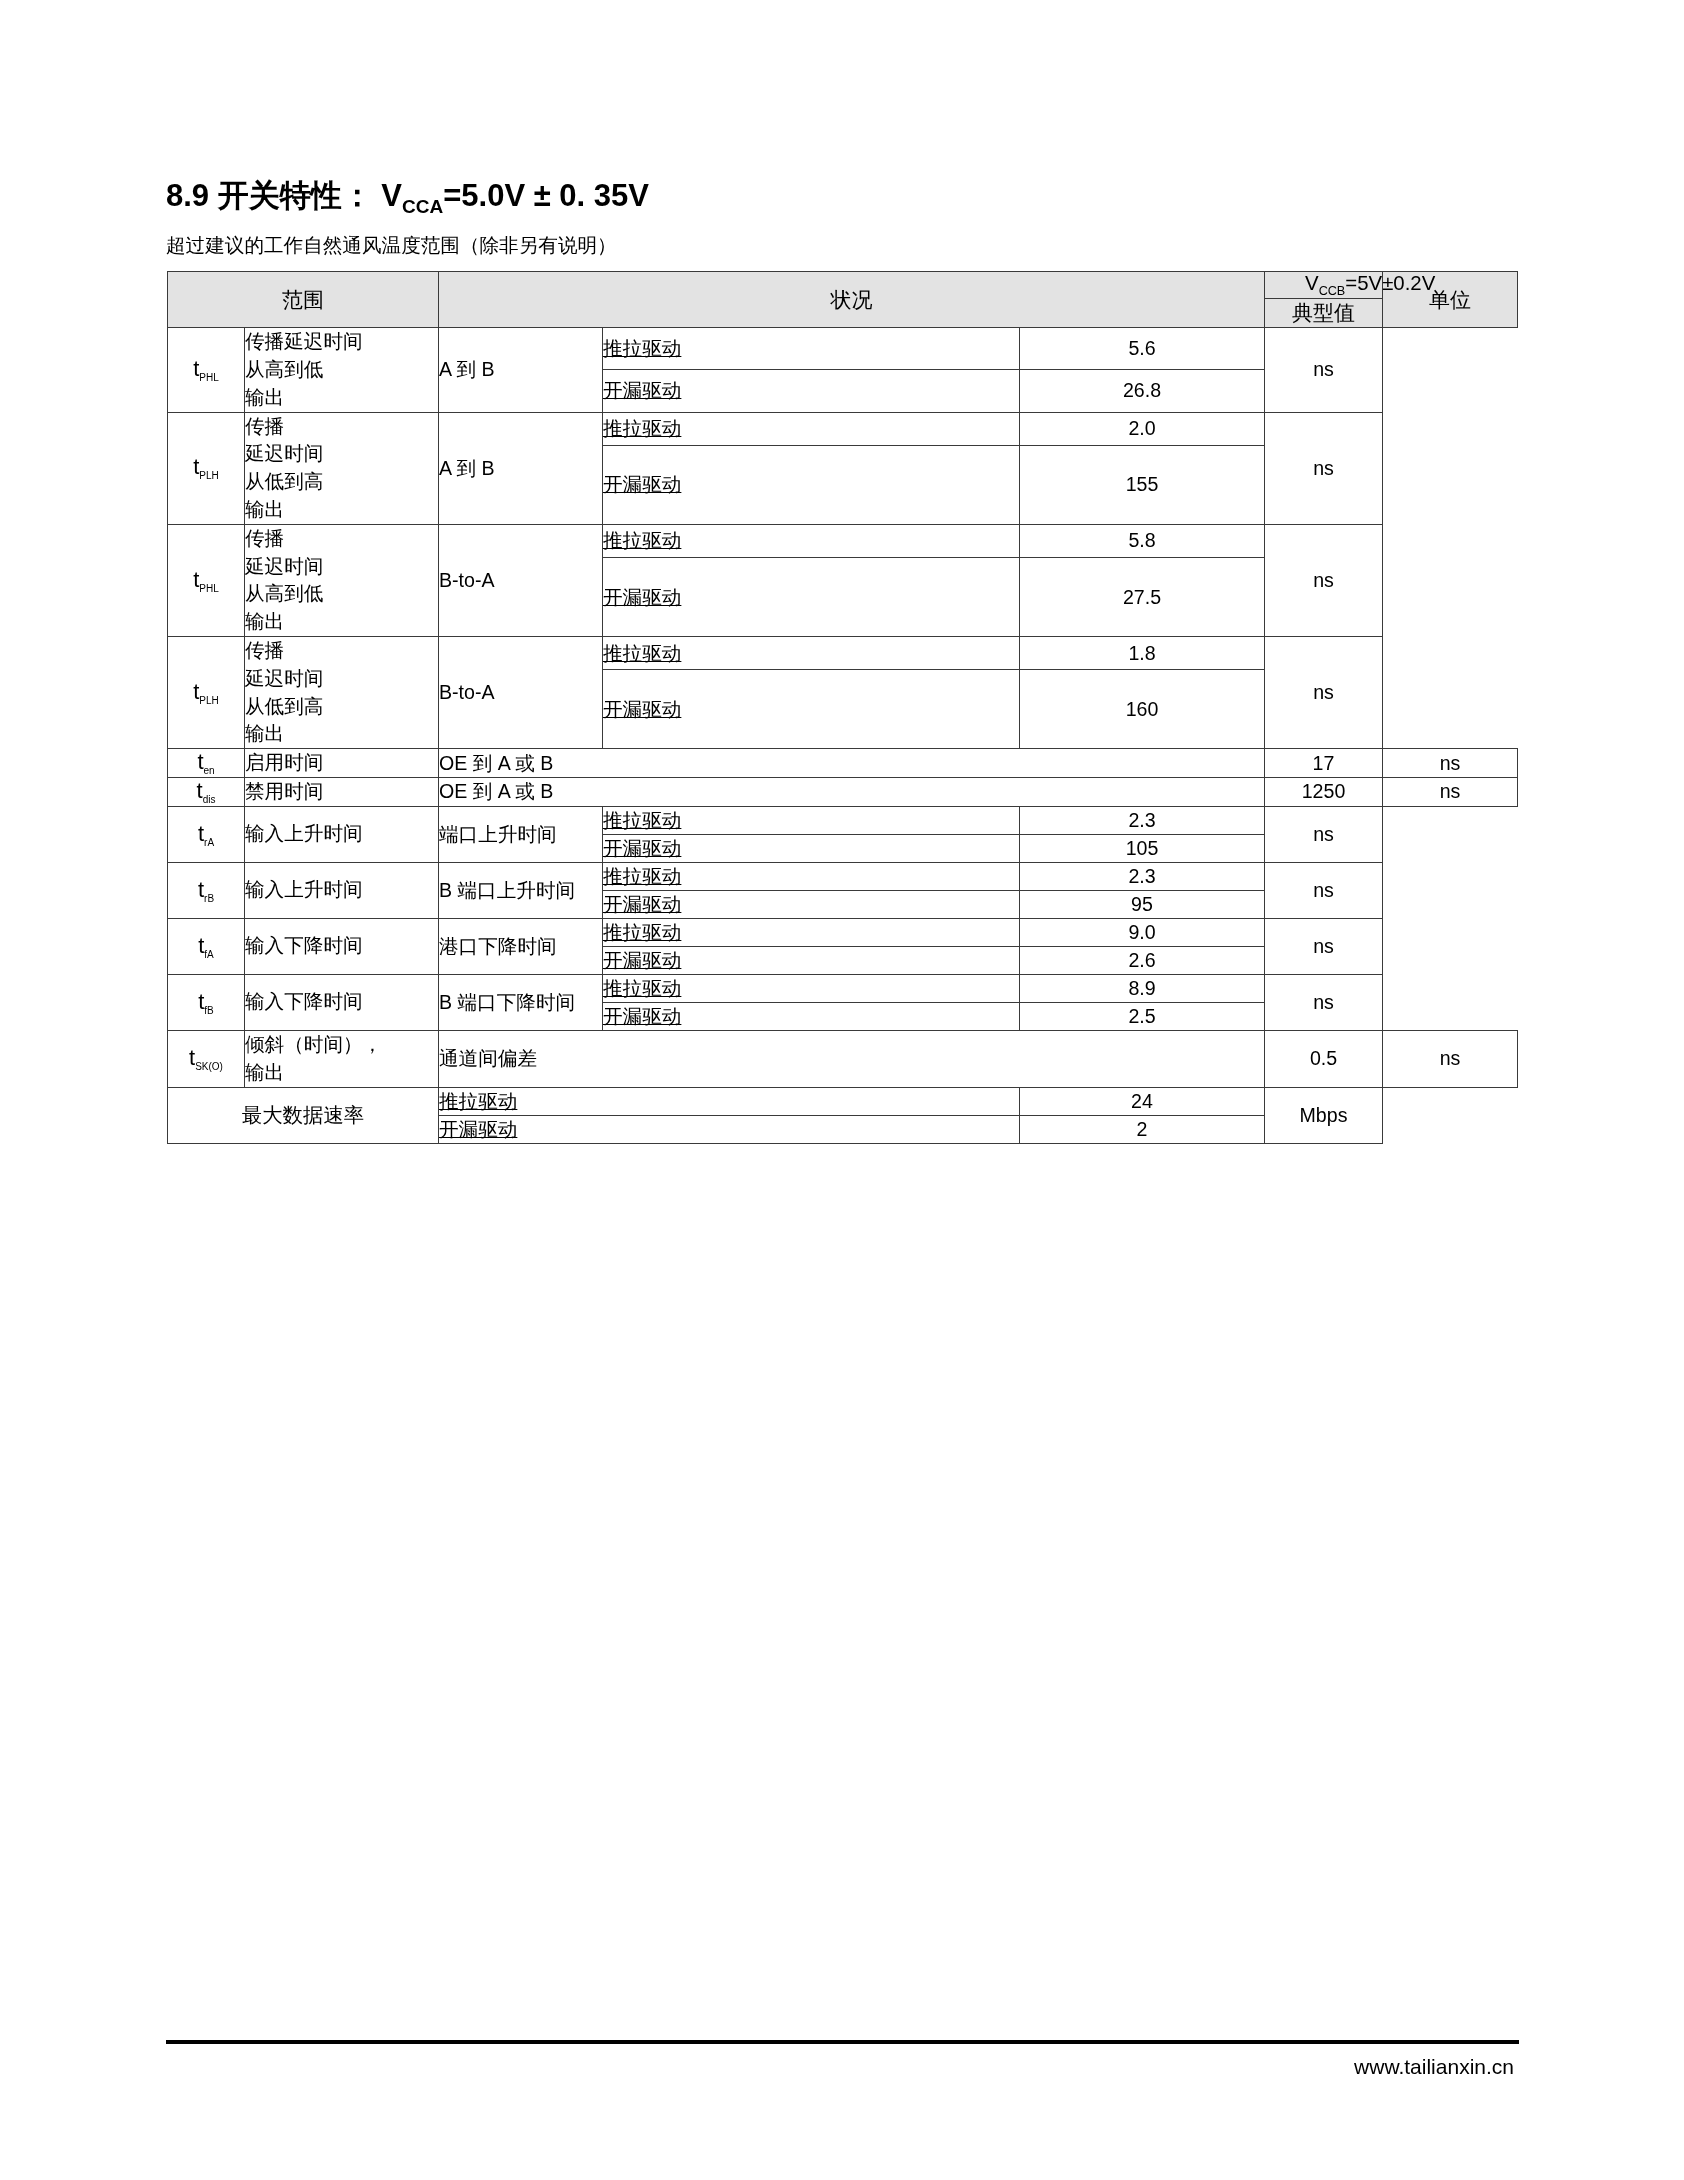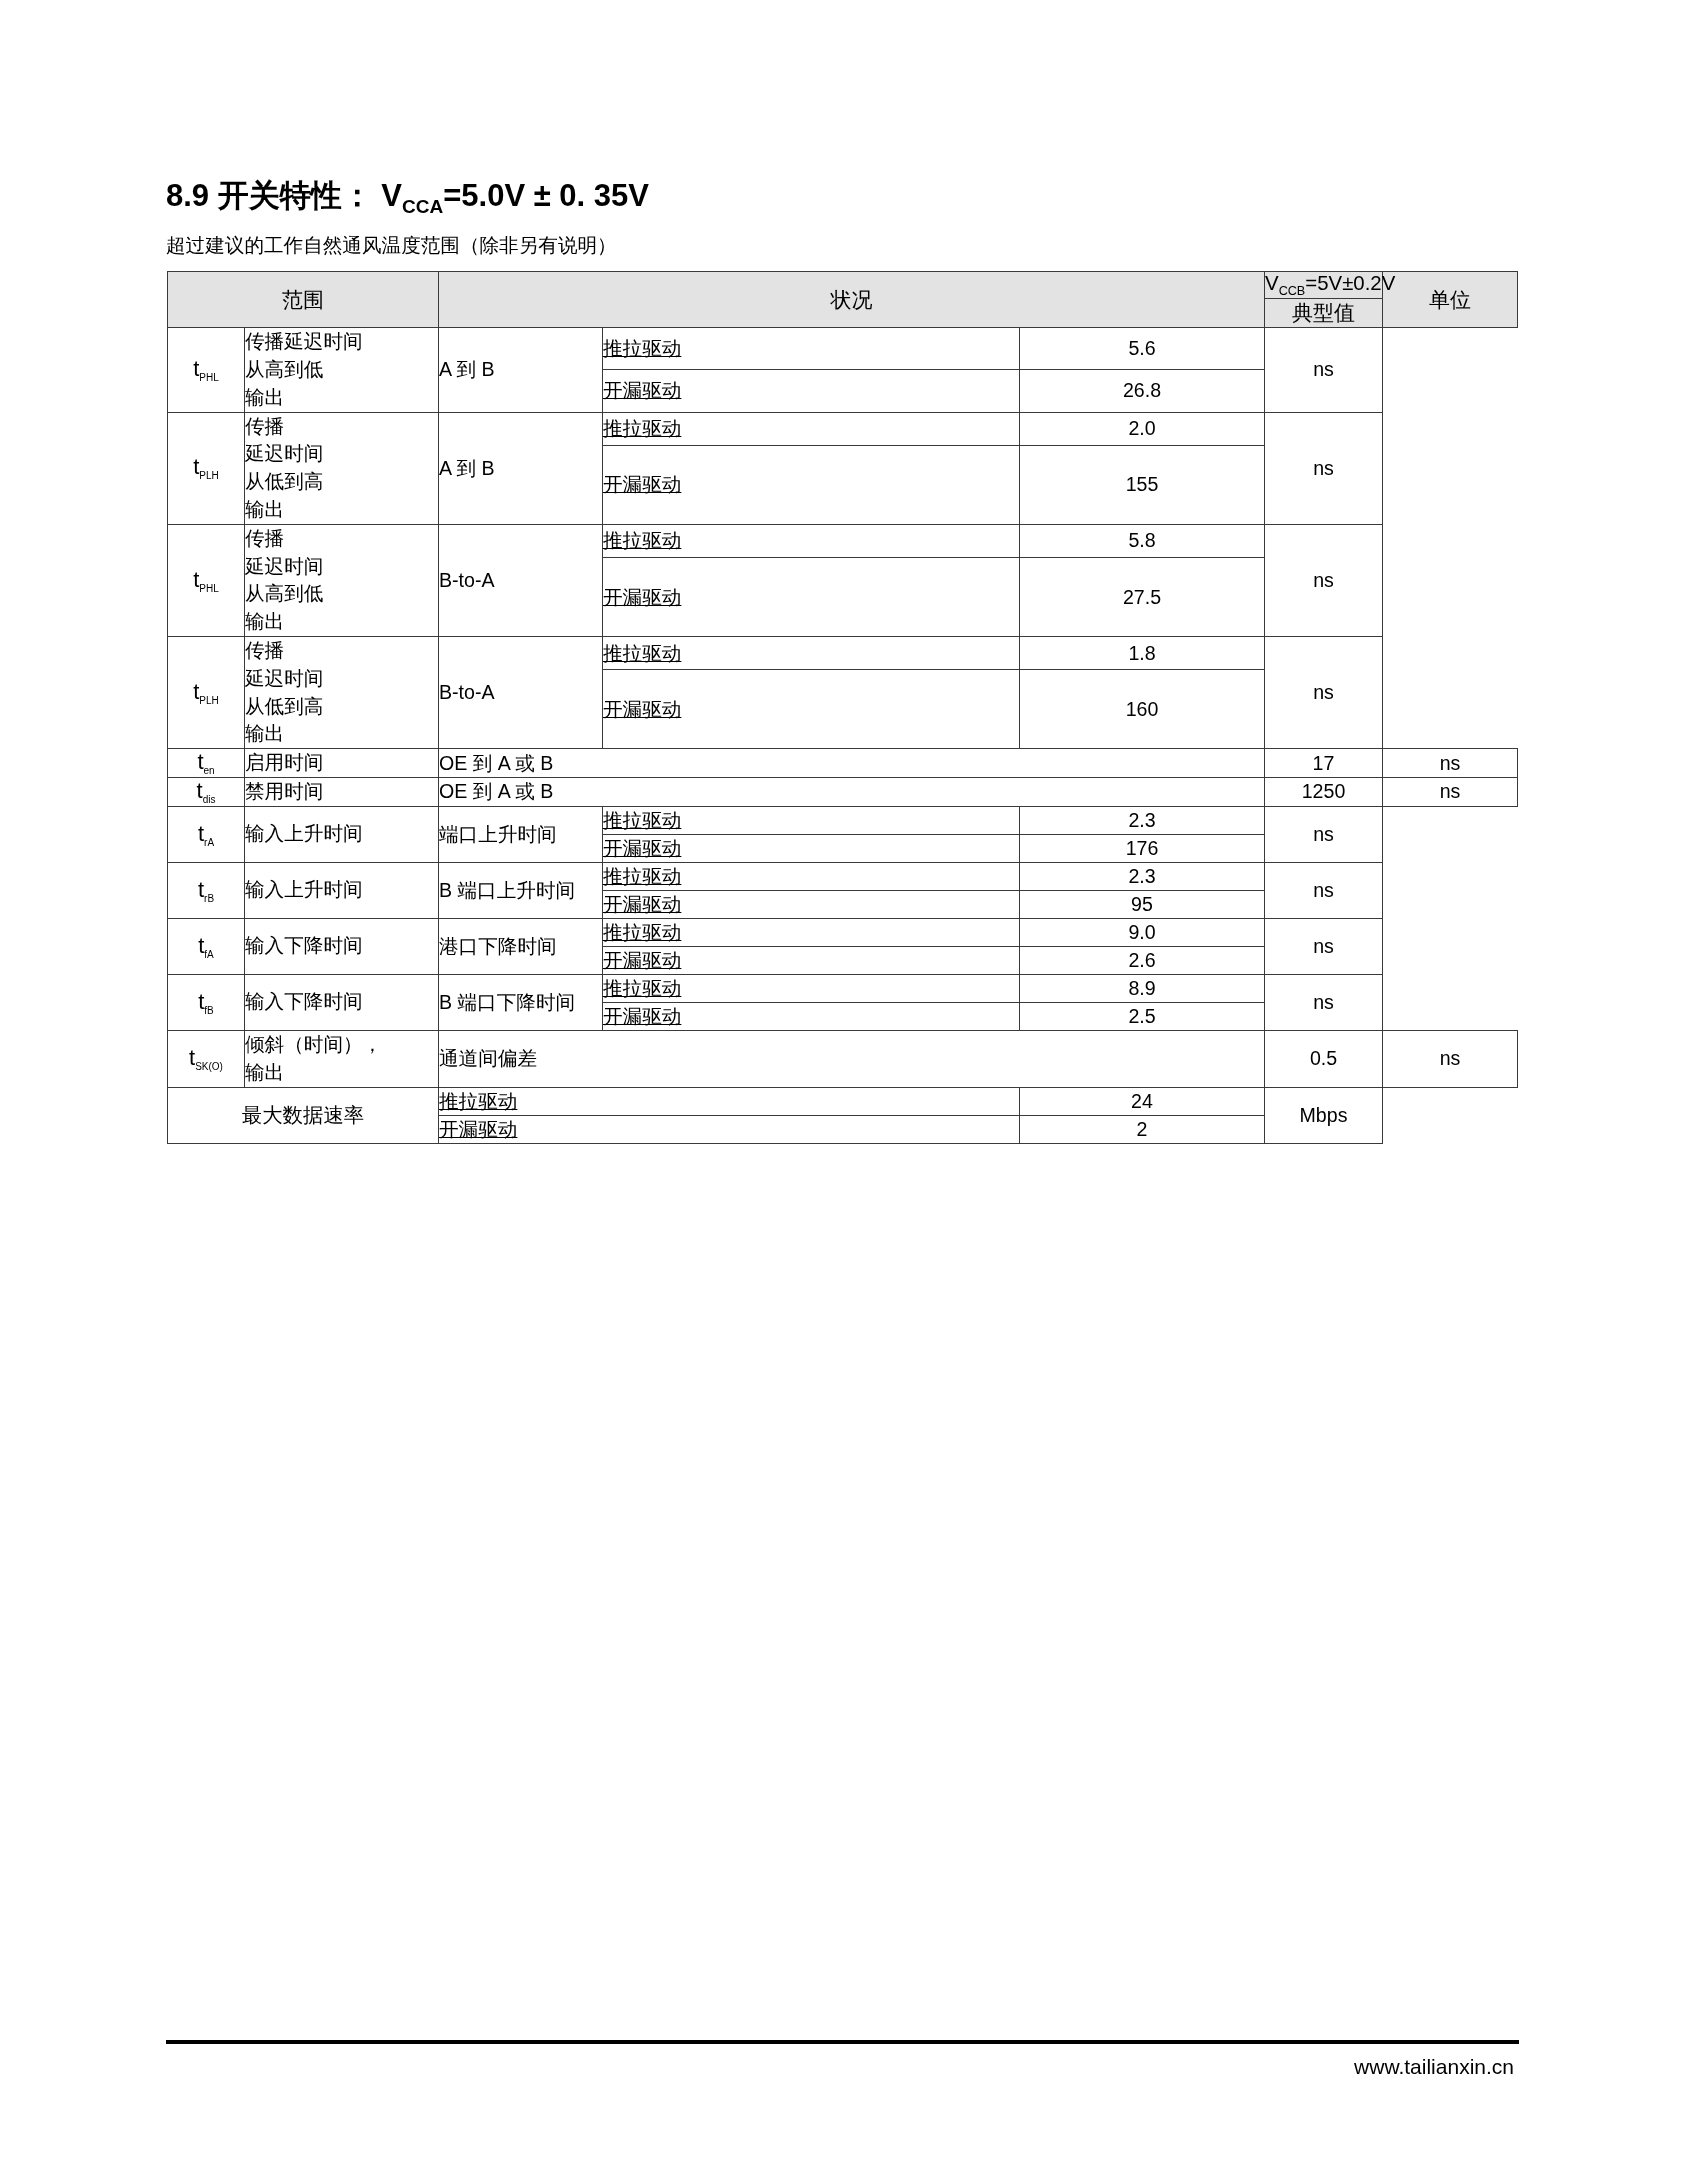--- a/index.html
+++ b/index.html
@@ -83,20 +83,21 @@
     font-weight: normal;
   }
   .hdr td {
     background: #e3e3e3;
     text-align: center;
     font-weight: bold;
     font-size: 21px;
   }
   .hdr td.small {
     font-size: 20.4px;
+    padding-left: 40px;
   }
   .cellpad {
     padding: 6.8px 10.2px;
   }
   .c-center { text-align: center; }
   .sym {
     text-align: center;
     font-size: 22px;
   }
   .sym sub {
@@ -257,21 +258,21 @@
         <tr>
           <td rowspan="2" class="sym"><span>t</span><sub>rA</sub></td>
           <td rowspan="2" class="rowlabel">输入上升时间</td>
           <td rowspan="2" class="cond">端口上升时间</td>
           <td class="drive">推拉驱动</td>
           <td class="value">2.3</td>
           <td rowspan="2" class="unit">ns</td>
         </tr>
         <tr>
           <td class="drive">开漏驱动</td>
-          <td class="value">176</td>
+          <td class="value">105</td>
         </tr>
 
         <tr>
           <td rowspan="2" class="sym"><span>t</span><sub>rB</sub></td>
           <td rowspan="2" class="rowlabel">输入上升时间</td>
           <td rowspan="2" class="cond">B 端口上升时间</td>
           <td class="drive">推拉驱动</td>
           <td class="value">2.3</td>
           <td rowspan="2" class="unit">ns</td>
         </tr>

